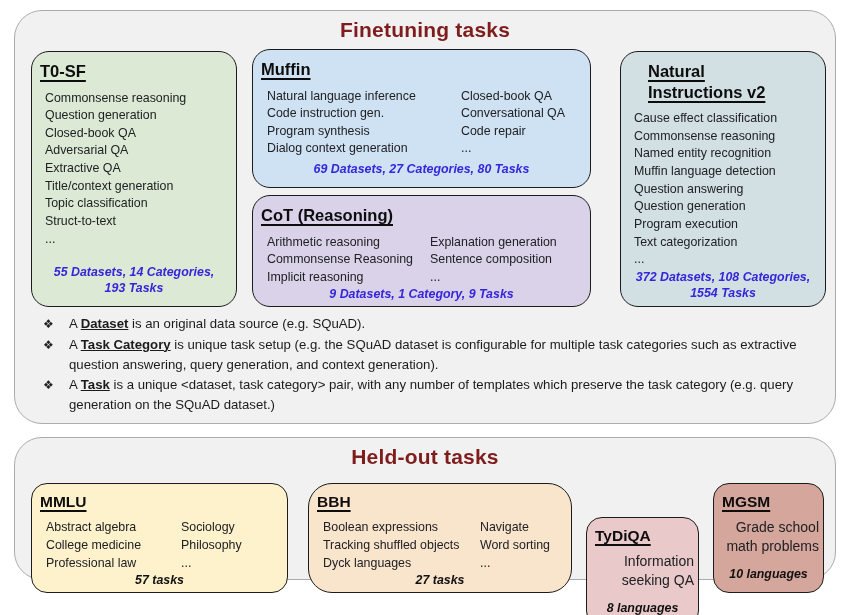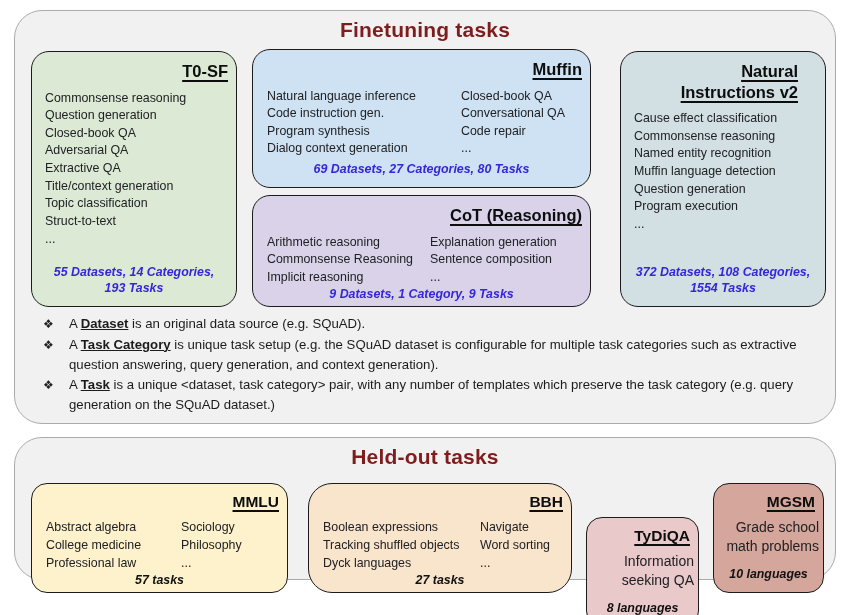--- a/index.html
+++ b/index.html
@@ -24,21 +24,21 @@
     position:absolute; box-sizing:border-box;
     border:1.6px solid #1c1c1c; border-radius:18px;
     display:flex; flex-direction:column;
   }
   #t0sf-box   { left:16px;  top:40px;  width:206px; height:256px; background:var(--t0sf_bg); }
   #muffin-box { left:237px; top:38px;  width:339px; height:139px; background:var(--muffin_bg); }
   #cot-box    { left:237px; top:184px; width:339px; height:112px; background:var(--cot_bg); }
   #niv2-box   { left:605px; top:40px;  width:206px; height:256px; background:var(--niv2_bg); }
 
   .box-title {
-    text-align:right; font-size:16.5px; font-weight:700; color:#0d0d0d;
+    text-align:left; font-size:16.5px; font-weight:700; color:#0d0d0d;
     text-decoration:underline; text-decoration-thickness:1.6px; text-underline-offset:3px;
     margin:9px 8px 4px 8px; line-height:1.25;
   }
   #niv2-box .box-title { max-width:150px; margin-left:auto; margin-right:auto; }
 
   .task-list { padding:4px 8px 0 13px; font-size:12.4px; line-height:1.42; }
   .task-list div { white-space:nowrap; }
 
   .cols { display:flex; padding:4px 6px 0 14px; font-size:12.4px; line-height:1.42; }
   .cols .col div { white-space:nowrap; }
@@ -124,22 +124,24 @@
     <div class="stats">9 Datasets, 1 Category, 9 Tasks</div>
   </div>
 
   <div class="task-box" id="niv2-box">
     <div class="box-title">Natural Instructions v2</div>
     <div class="task-list">
         <div>Cause effect classification</div>
         <div>Commonsense reasoning</div>
         <div>Named entity recognition</div>
         <div>Muffin language detection</div>
+        <div>Question answering</div>
         <div>Question generation</div>
         <div>Program execution</div>
+        <div>Text categorization</div>
         <div>...</div>
       </div>
     <div class="stats">372 Datasets, 108 Categories, 1554 Tasks</div>
   </div>
 
   <div id="notes">
     <div class="note">
       <span class="marker">❖</span>
       <div class="note-text"><span>A </span><span class="term">Dataset</span><span> is an original data source (e.g. SQuAD).</span></div>
     </div>

